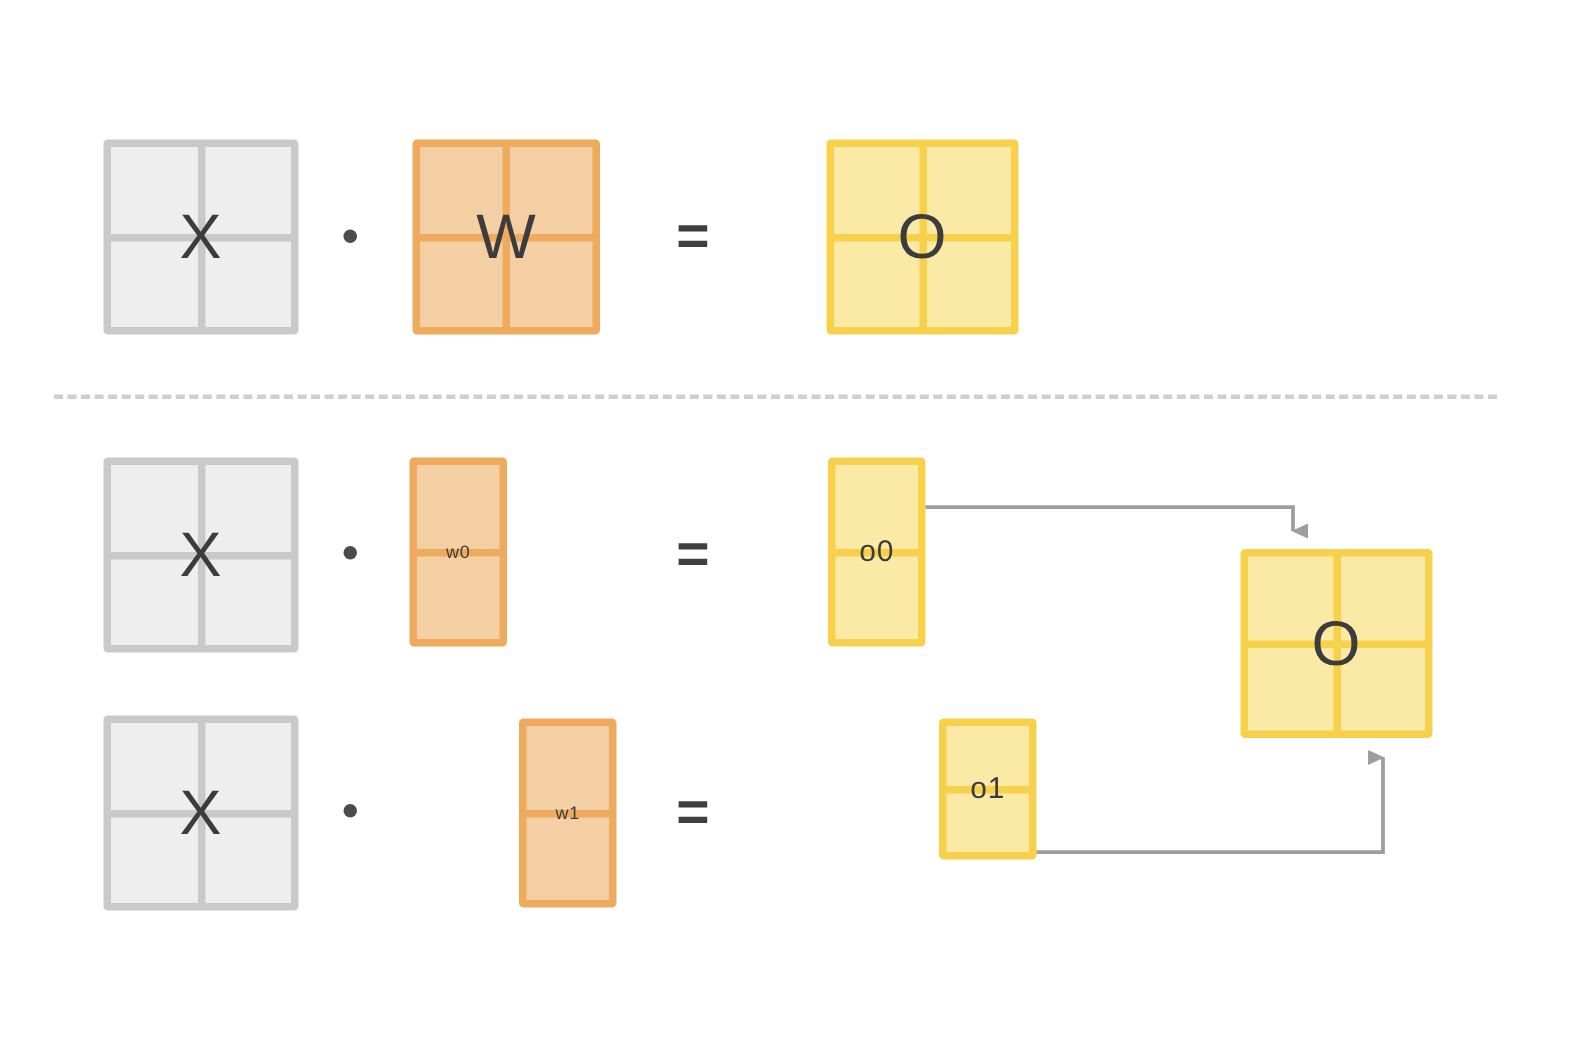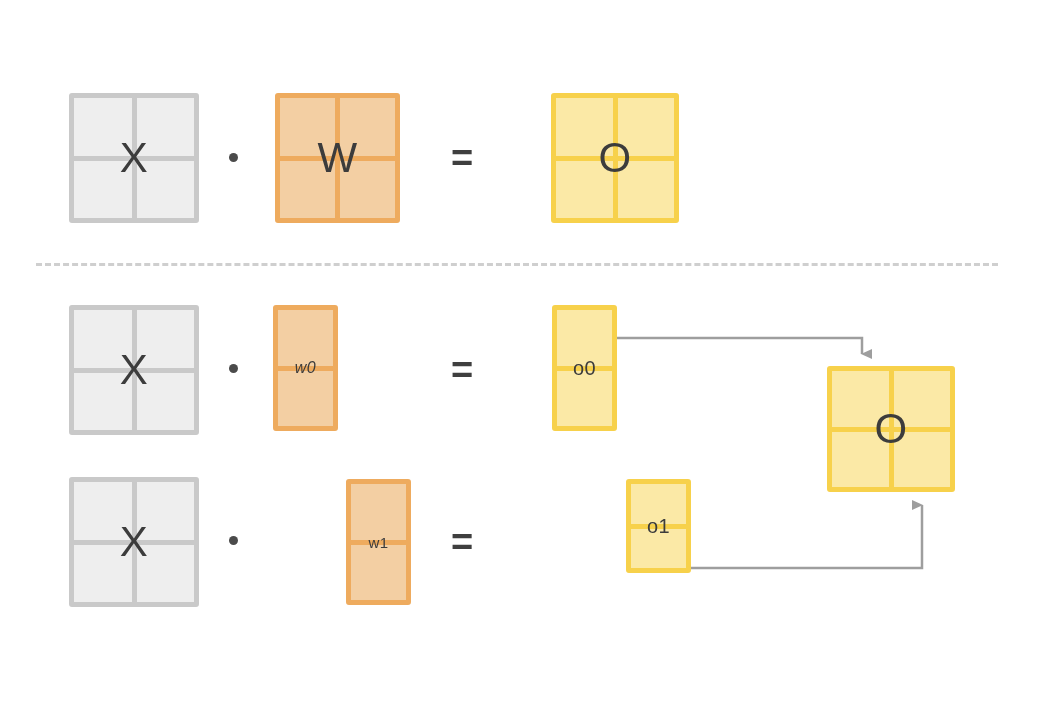--- a/index.html
+++ b/index.html
@@ -146,21 +146,21 @@
     <div class="cell"></div>
     <div class="cell"></div>
     <div class="lbl" style="font-size:42px;">X</div>
   </div>
 
   <div class="op-dot" style="left:229px; top:364px;"></div>
 
   <div class="block blk-orange g1x2" style="left:273px; top:305px; width:65px; height:126px;">
     <div class="cell"></div>
     <div class="cell"></div>
-    <div class="lbl" style="font-size:16px;font-style:italic;">w0</div>
+    <div class="lbl" style="font-size:12px;">w0</div>
   </div>
 
   <div class="op-eq" style="left:442px; top:350px; width:40px; height:40px; font-size:38px;">=</div>
 
   <div class="block blk-yellow g1x2" style="left:552px; top:305px; width:65px; height:126px;">
     <div class="cell"></div>
     <div class="cell"></div>
     <div class="lbl" style="font-size:20px;">o0</div>
   </div>
 
@@ -170,21 +170,21 @@
     <div class="cell"></div>
     <div class="cell"></div>
     <div class="lbl" style="font-size:42px;">X</div>
   </div>
 
   <div class="op-dot" style="left:229px; top:536px;"></div>
 
   <div class="block blk-orange g1x2" style="left:346px; top:479px; width:65px; height:126px;">
     <div class="cell"></div>
     <div class="cell"></div>
-    <div class="lbl" style="font-size:15px;text-align:right;">w1</div>
+    <div class="lbl" style="font-size:12px;text-align:right;">w1</div>
   </div>
 
   <div class="op-eq" style="left:442px; top:522px; width:40px; height:40px; font-size:38px;">=</div>
 
   <div class="block blk-yellow g1x2" style="left:626px; top:479px; width:65px; height:94px;">
     <div class="cell"></div>
     <div class="cell"></div>
     <div class="lbl" style="font-size:20px;">o1</div>
   </div>
 

